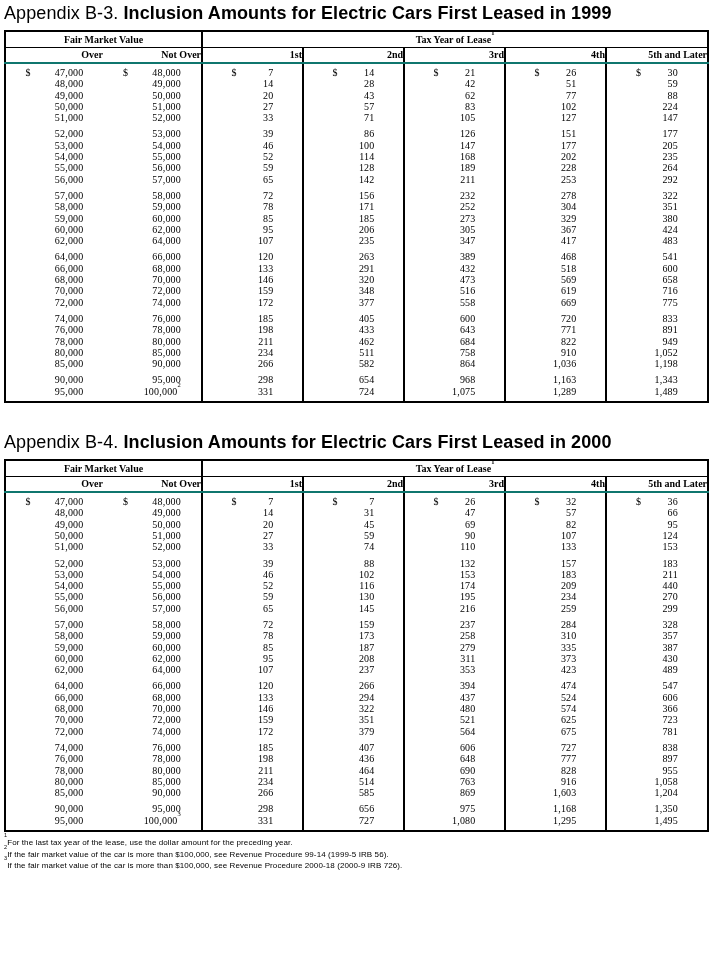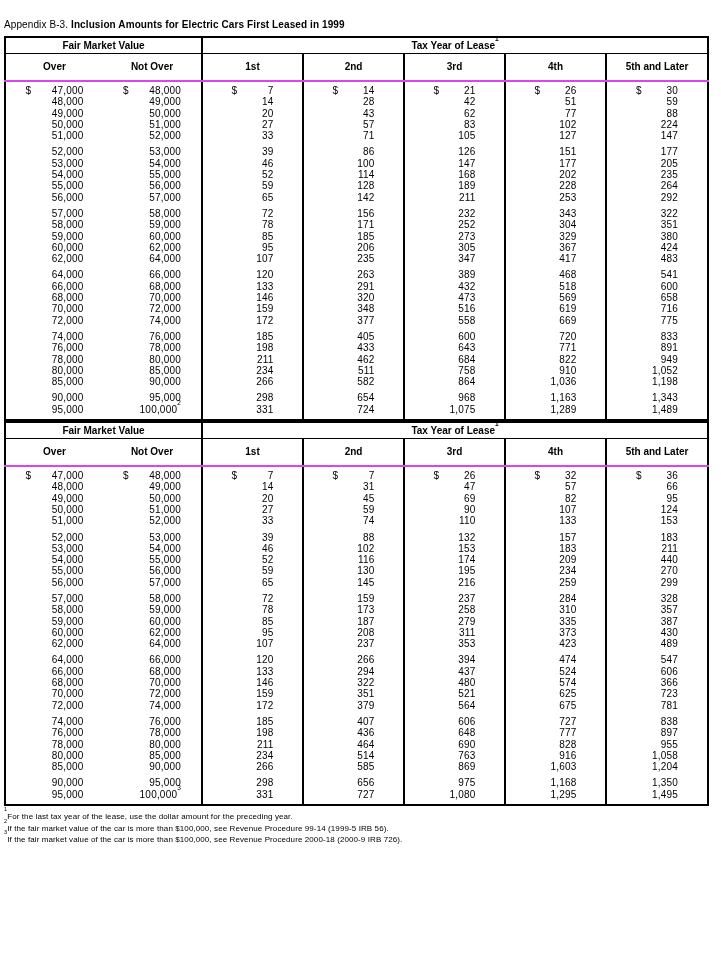--- a/index.html
+++ b/index.html
@@ -6,38 +6,39 @@
   html, body { background: #fff; }
   body {
     width: 721px; height: 963px;
     color: #000;
     font-family: "Liberation Sans", sans-serif;
     overflow: hidden;
   }
   .page { padding: 3px 14px 0 4px; }
 
   .tbl-title {
-    font-size: 10px;
+    font-size: 18px;
     font-weight: normal;
     letter-spacing: 0.1px;
-    margin: 16px 0 6px 0;
+    margin: 0 0 6px 0;
     white-space: nowrap;
   }
   .tbl-title .t-bold { font-weight: bold; }
   .second-title { margin-top: 29px; }
 
   table.app-table {
     border-collapse: collapse;
     table-layout: fixed;
     width: 703px;
     border: 2px solid #000;
+    font-family: Liberation Serif, serif;
   }
   th { font-size: 10px; font-weight: bold; text-align: center; vertical-align: middle; }
   th.h1 { height: 16px; border-bottom: 1px solid #000; }
-  th.h2 { height: 28px; border-bottom: 2px solid #d946ef; }
+  th.h2 { height: 16px; border-bottom: 2px solid #0f766e; text-align: right; }
   .vline { border-left: 2px solid #000; }
 
   tbody td {
     font-size: 10px;
     line-height: 11.3px;
     padding: 0;
     text-align: center;
     white-space: nowrap;
     letter-spacing: 0.2px;
   }
@@ -334,21 +335,21 @@
             <td class="vline"><span class="num">
                 <span class="val">72</span>
               </span></td>
             <td class="vline"><span class="num">
                 <span class="val">156</span>
               </span></td>
             <td class="vline"><span class="num">
                 <span class="val">232</span>
               </span></td>
             <td class="vline"><span class="num">
-                <span class="val">343</span>
+                <span class="val">278</span>
               </span></td>
             <td class="vline"><span class="num">
                 <span class="val">322</span>
               </span></td>
           </tr>
           <tr>
             <td><span class="num fmv">
                 <span class="val">58,000</span>
               </span></td>
             <td><span class="num fmv">
@@ -713,20 +714,21 @@
               </span></td>
             <td class="vline"><span class="num">
                 <span class="val">1,489</span>
               </span></td>
           </tr>
         </tbody>
     </table>
   </section>
 
   <section>
+    <h1 class="tbl-title second-title"><span class="t-prefix">Appendix B-4.</span> <span class="t-bold">Inclusion Amounts for Electric Cars First Leased in 2000</span></h1>
     <table class="app-table">
       <colgroup>
         <col style="width:98px">
           <col style="width:99px">
           <col style="width:101px">
           <col style="width:101px">
           <col style="width:101px">
           <col style="width:101px">
           <col style="width:102px">
       </colgroup>

